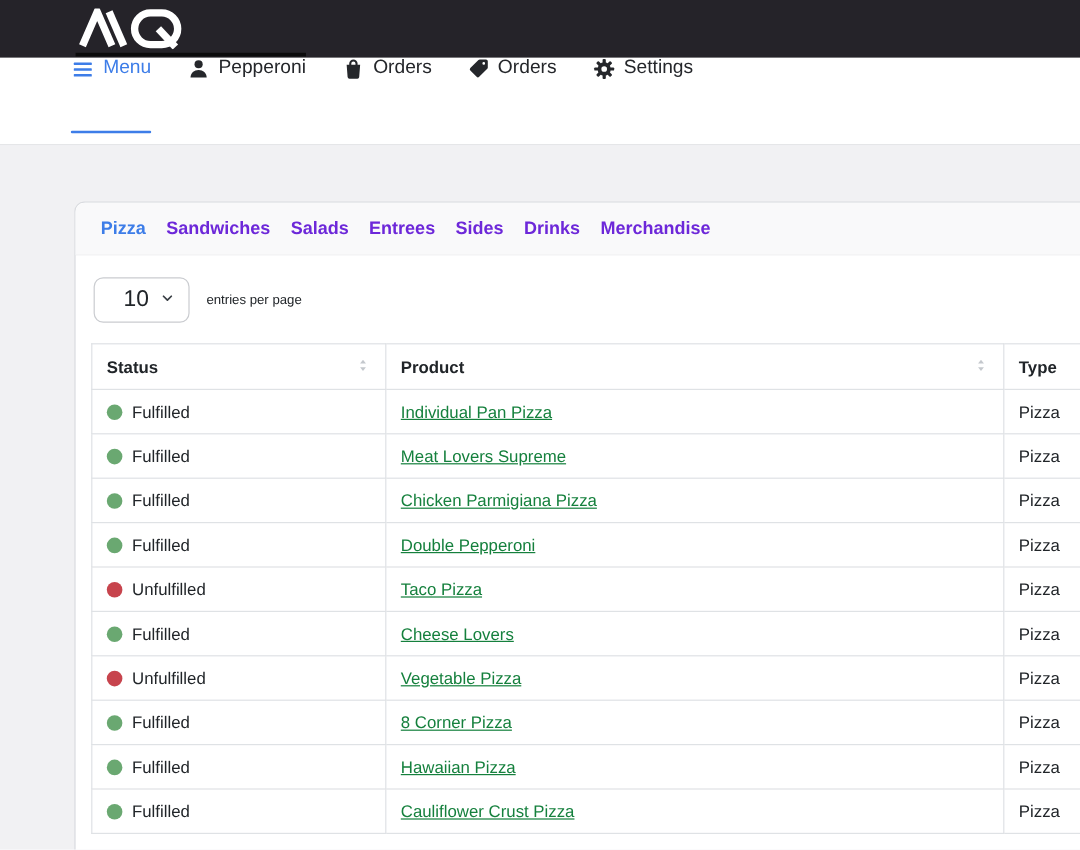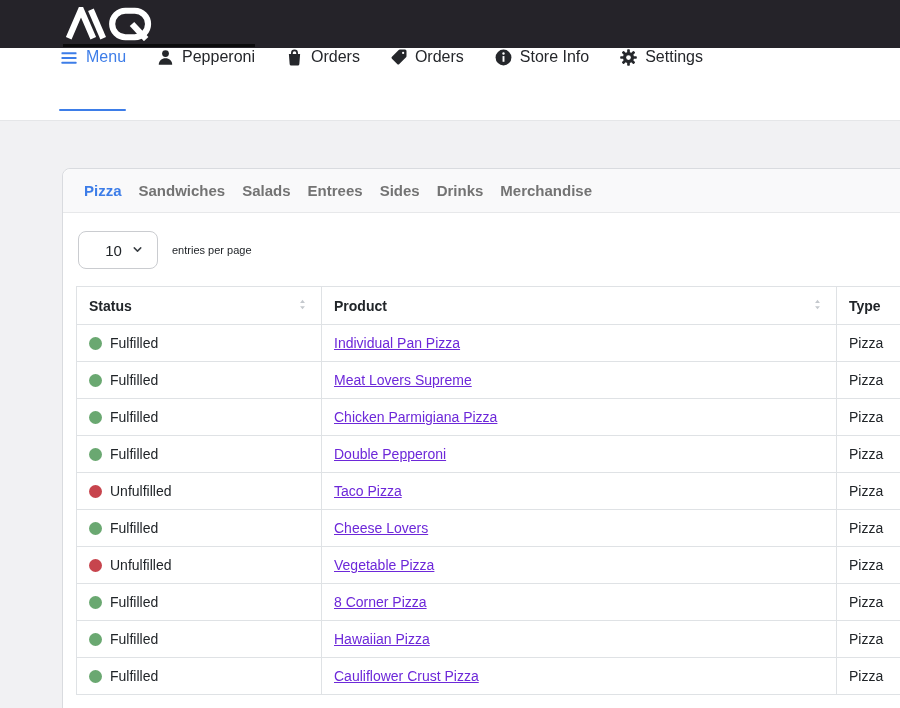--- a/index.html
+++ b/index.html
@@ -21,41 +21,41 @@
   .nav-item.active { color:#3d7de8; }
   .nav-item .active-underline { display:none; }
   .nav-item.active .active-underline { display:block; position:absolute; left:0; right:0;
               bottom:9px; height:2px; background:#3d7de8; border-radius:1px; }
 
   
   .card { position:absolute; left:62px; top:168px; width:1020px; background:#fff;
           border:1px solid #d9dbdf; border-radius:8px; }
   .card-header { display:flex; gap:17px; padding:13px 21px; background:#f9f9fa;
                  border-bottom:1px solid #e7e8ea; border-radius:8px 8px 0 0; }
-  .tab { font-size:15px; font-weight:700; color:#737373; cursor:pointer; }
+  .tab { font-size:15px; font-weight:700; color:#6d28d9; cursor:pointer; }
   .tab.active { color:#3d7de8; }
   .card-body { padding:14px 13px 20px 13px; }
 
   .entries-row { display:flex; align-items:center; gap:14px; margin:4px 0 17px 2px; }
   .select-box { width:80px; height:38px; border:1px solid #caccd0; border-radius:8px;
                 display:flex; align-items:center; justify-content:center; gap:9px;
-                font-size:15px; color:#212529; background:#fff; cursor:pointer;padding-left:13px; }
+                font-size:19px; color:#212529; background:#fff; cursor:pointer;padding-left:13px; }
   .entries-label { font-size:11px; color:#212529; }
 
   table { border-collapse:collapse; width:1000px; table-layout:fixed; }
   th, td { border:1px solid #dfe2e5; text-align:left; vertical-align:middle; }
   th { font-size:14px; font-weight:700; color:#212529; padding:10px 12px; height:38px; }
   td { font-size:14px; color:#212529; padding:8px 12px; height:37px; }
   .th-inner { display:flex; justify-content:space-between; }
   .col-status { width:245px; } .col-product { width:515px; } .col-type { width:240px; }
   .status-cell { display:flex; align-items:center; gap:8px; }
   .dot { width:13px; height:13px; border-radius:50%; flex:0 0 auto; }
   .dot.fulfilled { background:#6aa871; }
   .dot.unfulfilled { background:#c7444d; }
-  a.product-link { color:#6d28d9; text-decoration:underline; cursor:pointer; }
+  a.product-link { color:#15803d; text-decoration:underline; cursor:pointer; }
 </style>
 </head>
 <body>
 
 <div class="viewport">
 
   <div class="topbar">
     <svg class="logo" viewBox="0 0 100 36" fill="none" stroke="#ffffff" stroke-width="6.5">
       <path d="M5 33 L18 3 L31 33"></path>
       <path d="M28.5 3 L41.5 33"></path>
@@ -103,31 +103,20 @@
   <div class="nav-item">
     <span class="nav-icon">
           <svg viewBox="0 0 24 24" width="18" height="18" fill="currentColor">
             <path transform="scale(-1,1) translate(-24,0)" d="M21.4 11.6l-9-9A2 2 0 0 0 11 2H4a2 2 0 0 0-2 2v7c0 .53.21 1.04.59 1.41l9 9a2 2 0 0 0 2.83 0l7-7a2 2 0 0 0-.02-2.81zM6.5 8A1.5 1.5 0 1 1 6.5 5a1.5 1.5 0 0 1 0 3z"></path>
           </svg>
         </span>
     <span class="nav-label">Orders</span>
 
   </div>
 
-  <div class="nav-item">
-    <span class="nav-icon">
-          <svg viewBox="0 0 24 24" width="19" height="19">
-            <circle cx="12" cy="12" r="10" fill="currentColor"></circle>
-            <rect x="10.8" y="10.2" width="2.4" height="7.2" fill="#fff"></rect>
-            <circle cx="12" cy="7" r="1.5" fill="#fff"></circle>
-          </svg>
-        </span>
-    <span class="nav-label">Store Info</span>
-
-  </div>
 
   <div class="nav-item">
     <span class="nav-icon">
           <svg viewBox="0 0 24 24" width="19" height="19" fill="currentColor">
             <rect x="10.3" y="1.5" width="3.4" height="21" rx="1"></rect>
             <rect x="10.3" y="1.5" width="3.4" height="21" rx="1" transform="rotate(45 12 12)"></rect>
             <rect x="10.3" y="1.5" width="3.4" height="21" rx="1" transform="rotate(90 12 12)"></rect>
             <rect x="10.3" y="1.5" width="3.4" height="21" rx="1" transform="rotate(135 12 12)"></rect>
             <circle cx="12" cy="12" r="7"></circle>
             <circle cx="12" cy="12" r="3" fill="#fff"></circle>

